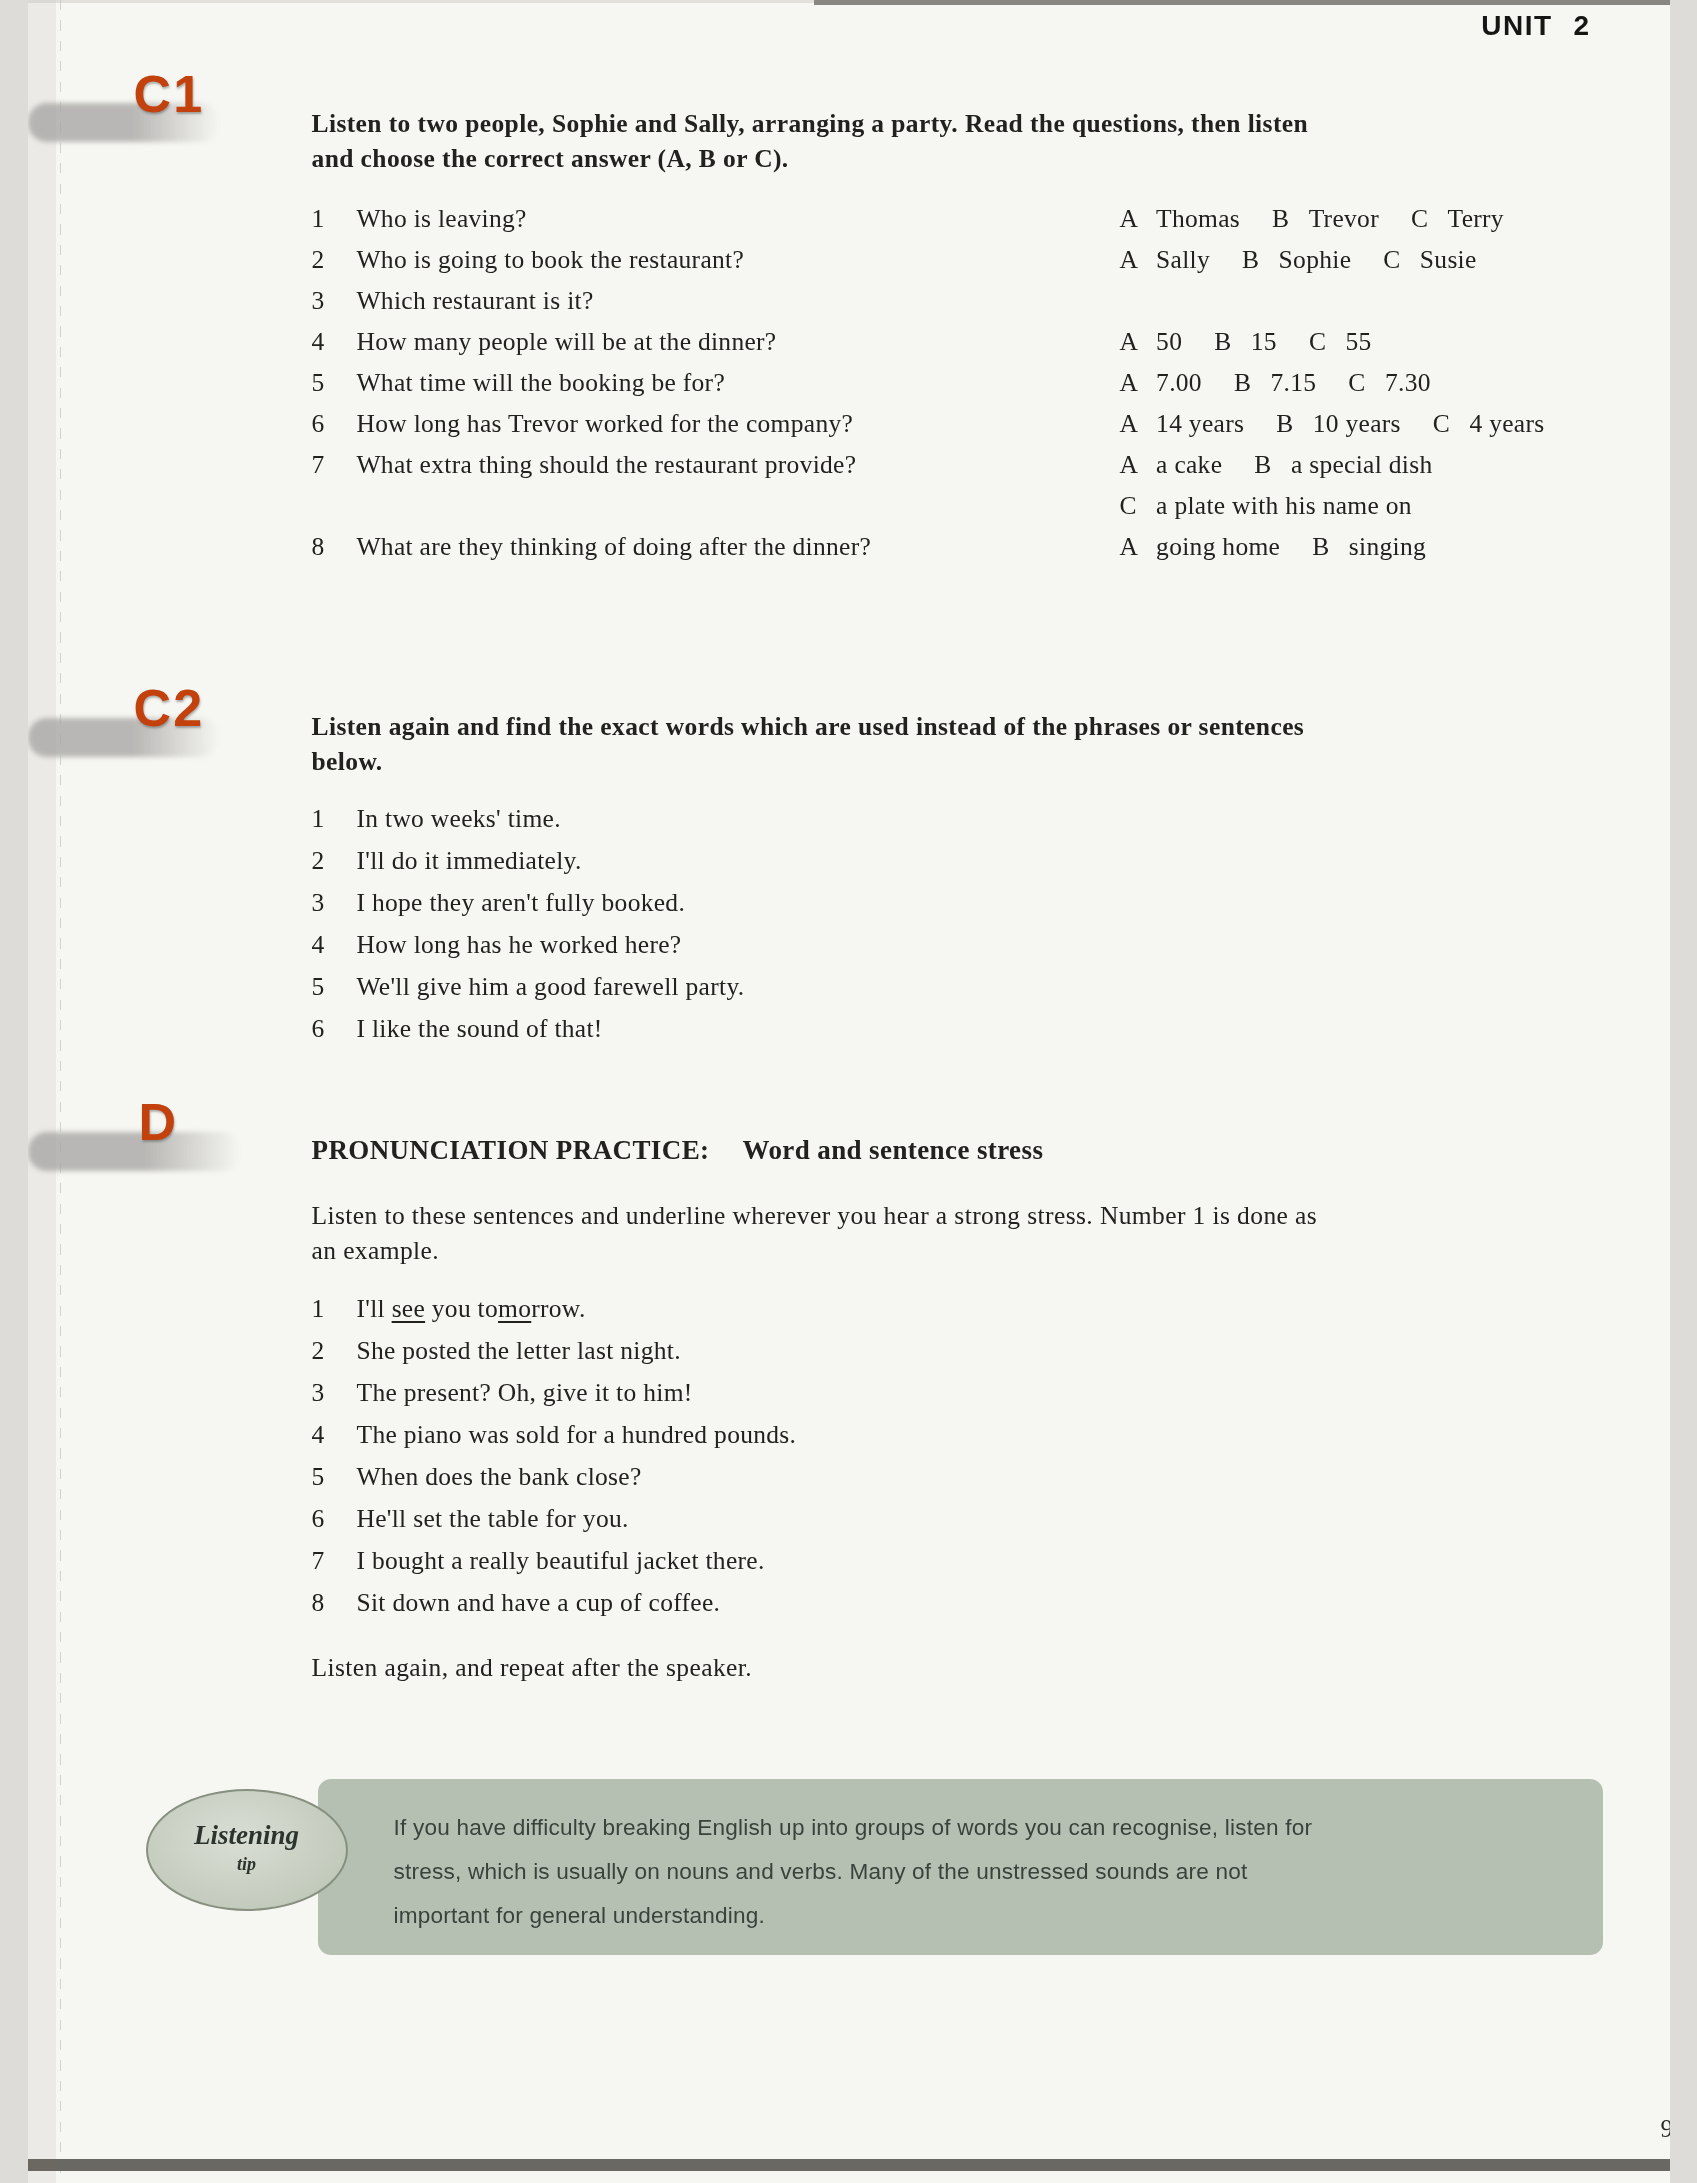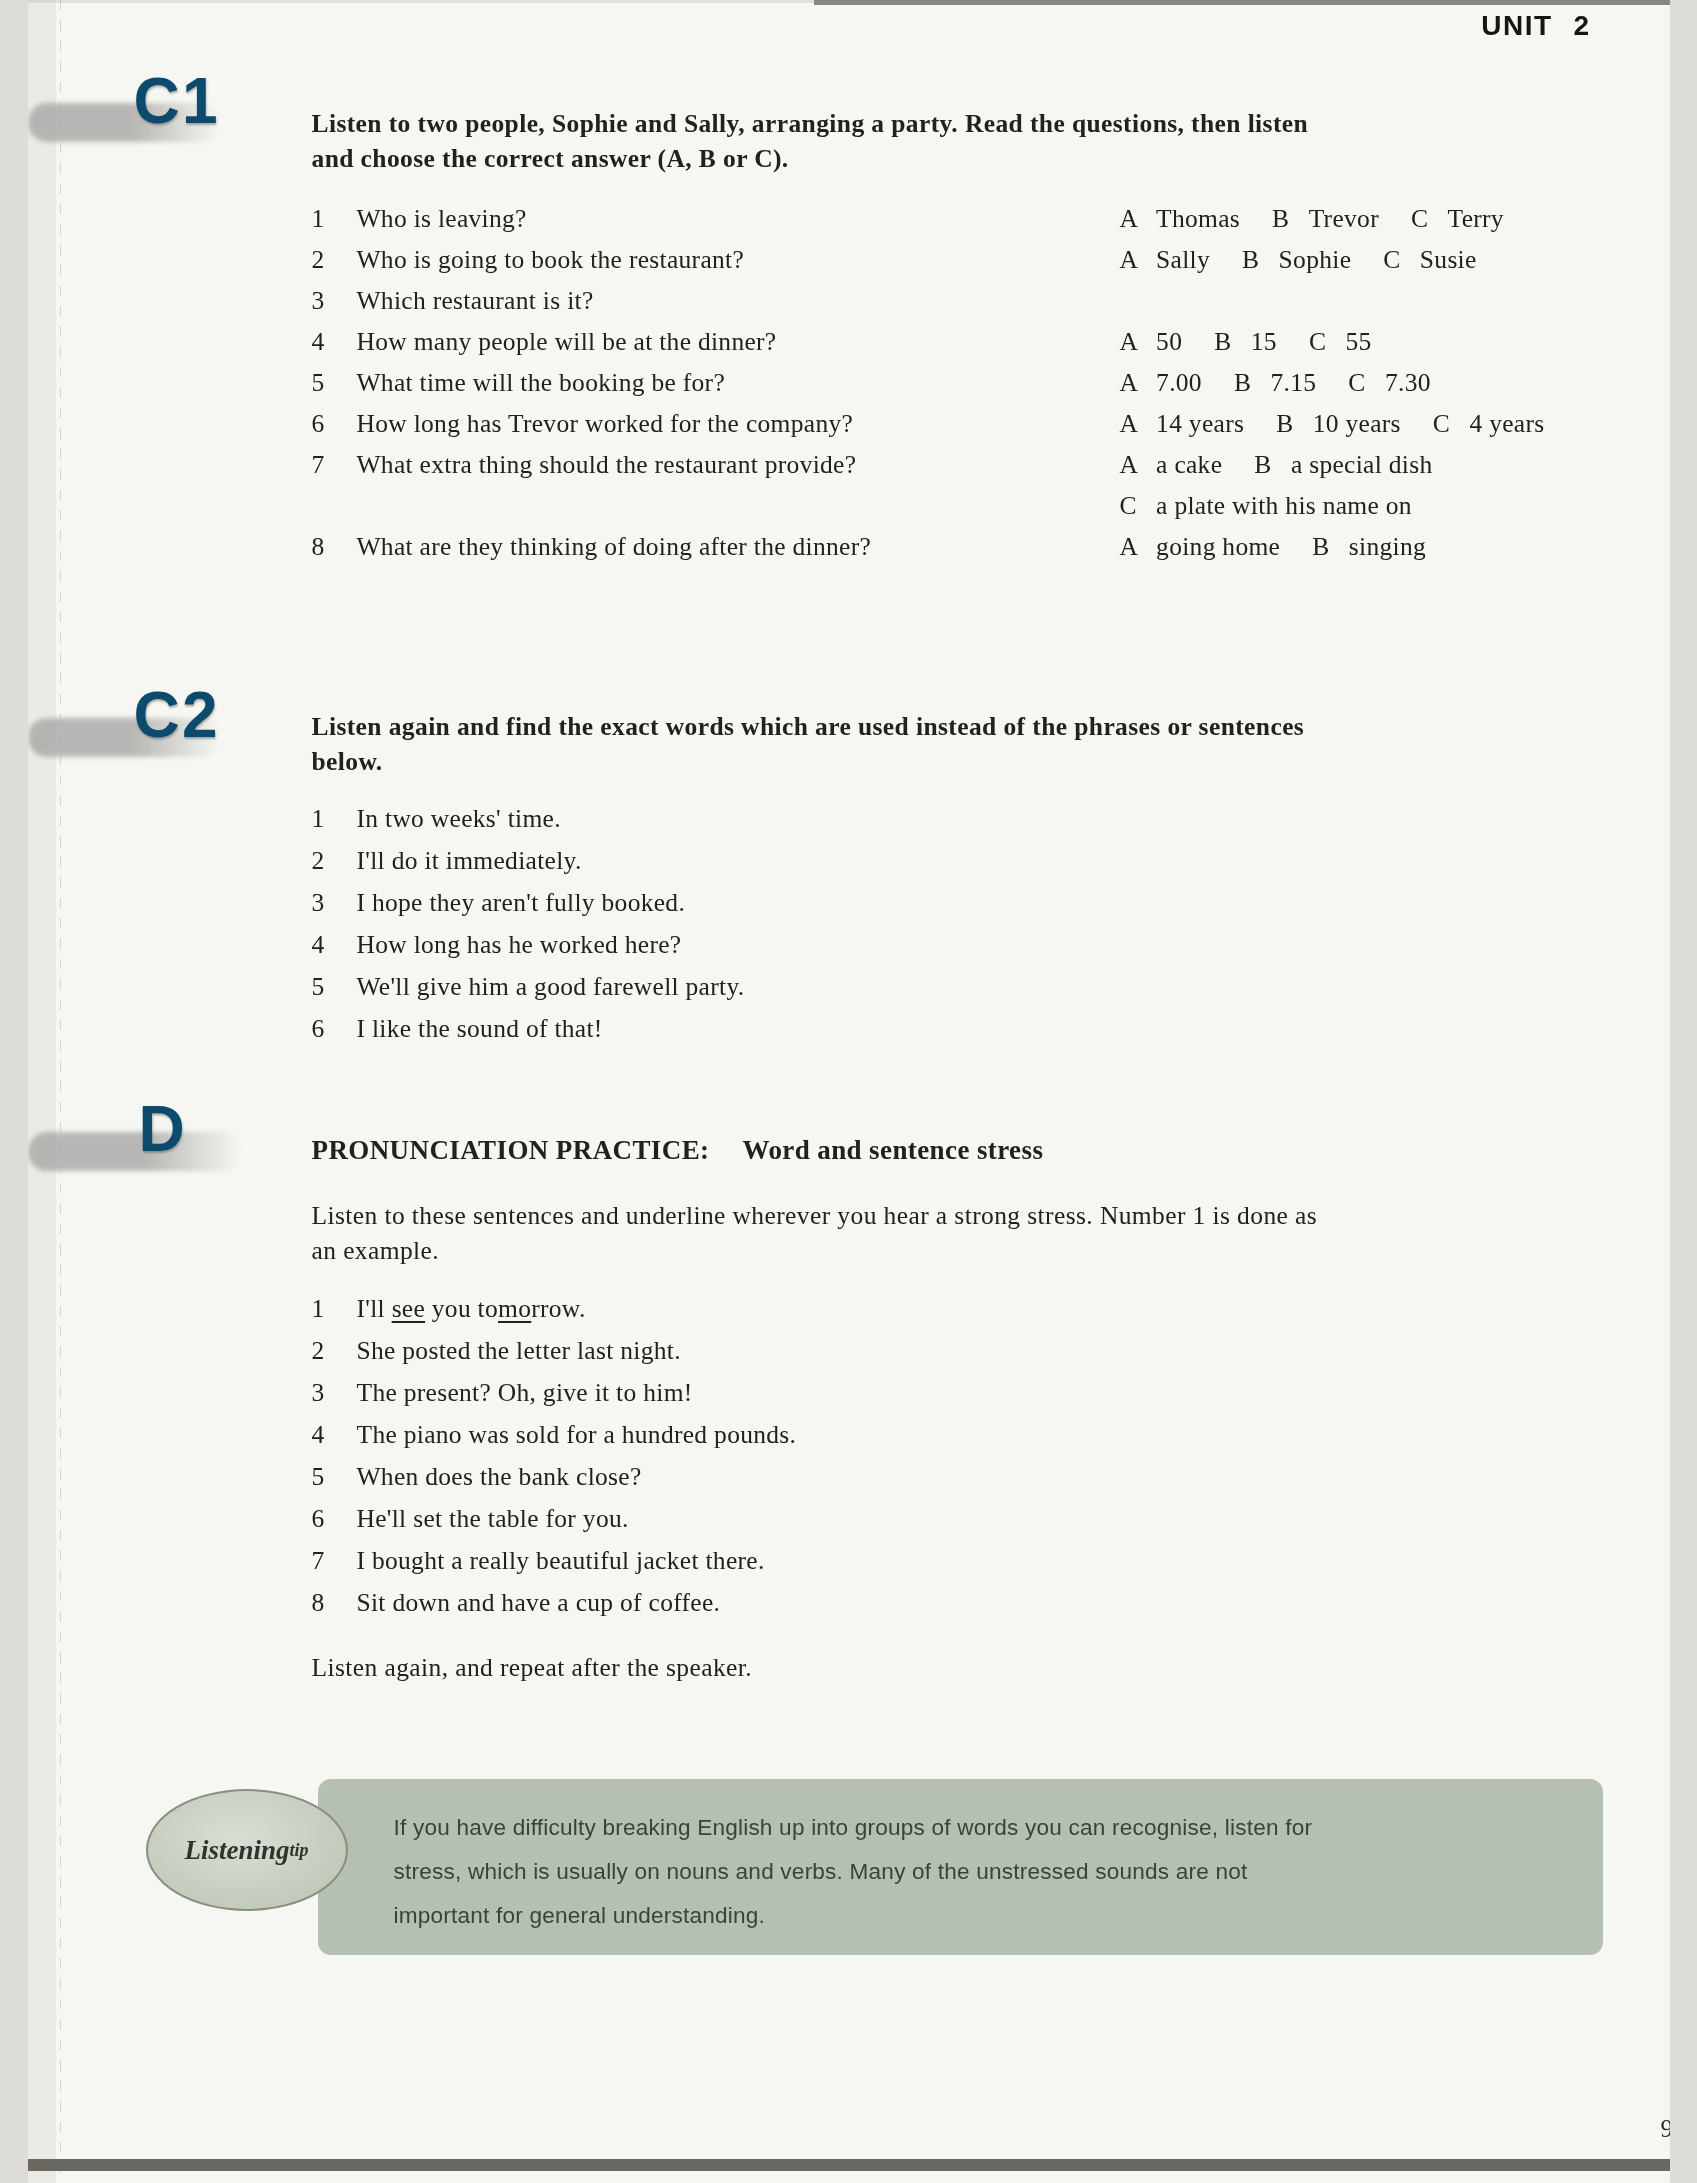--- a/index.html
+++ b/index.html
@@ -24,21 +24,21 @@
   .page-number{position:absolute;left:1633px;top:2115px;font-size:25px;color:#2b2a28;}
 
   
   .sec-band{
     position:absolute;left:0;width:192px;height:39px;border-radius:19px;
     background:linear-gradient(to right,#a7a6a4 55%,rgba(167,166,164,0));
     filter:blur(2.9px);opacity:.78;
   }
   .sec-label{
     position:absolute;font-family:"Liberation Sans",sans-serif;font-weight:700;
-    font-size:64px;color:#0c4a6e;letter-spacing:2.2px;
+    font-size:52px;color:#c2410c;letter-spacing:2.2px;
     text-shadow:0.7px 1.5px 2.2px rgba(80,80,80,.45);
   }
 
   .content{position:absolute;}
   .instr{margin:0;font-size:25.5px;line-height:35px;letter-spacing:0.4px;}
   .bold{font-weight:700;}
   .d-header{margin:0;font-size:27px;line-height:44px;font-weight:700;letter-spacing:0.4px;}
   .d-sub{margin-left:33px;}
 
   .rows{margin-top:22px;}
@@ -57,21 +57,21 @@
   }
   .tip-text{
     margin:8px;padding:19px 29px 0 68px;
     font-family:"Liberation Sans",sans-serif;font-size:22.6px;line-height:44px;
     color:#39423b;letter-spacing:0.2px;
   }
   .tip-badge{
     position:absolute;left:118px;top:1789px;width:198px;height:118px;
     background:radial-gradient(ellipse at 45% 40%,#d9ded4 0%,#c3cbbd 70%,#aeb7a8 100%);
     border:2.2px solid #87907f;border-radius:50%;
-    display:flex;flex-direction:row;align-items:center;justify-content:center;
+    display:flex;flex-direction:column;align-items:center;justify-content:center;
     font-style:italic;color:#2c342e;
   }
   .tip-badge-l1{font-size:27px;line-height:29px;font-weight:700;}
   .tip-badge-l2{font-size:18px;line-height:29px;font-weight:700;}
 </style>
 </head>
 <body>
 
 <div class="page">
 

